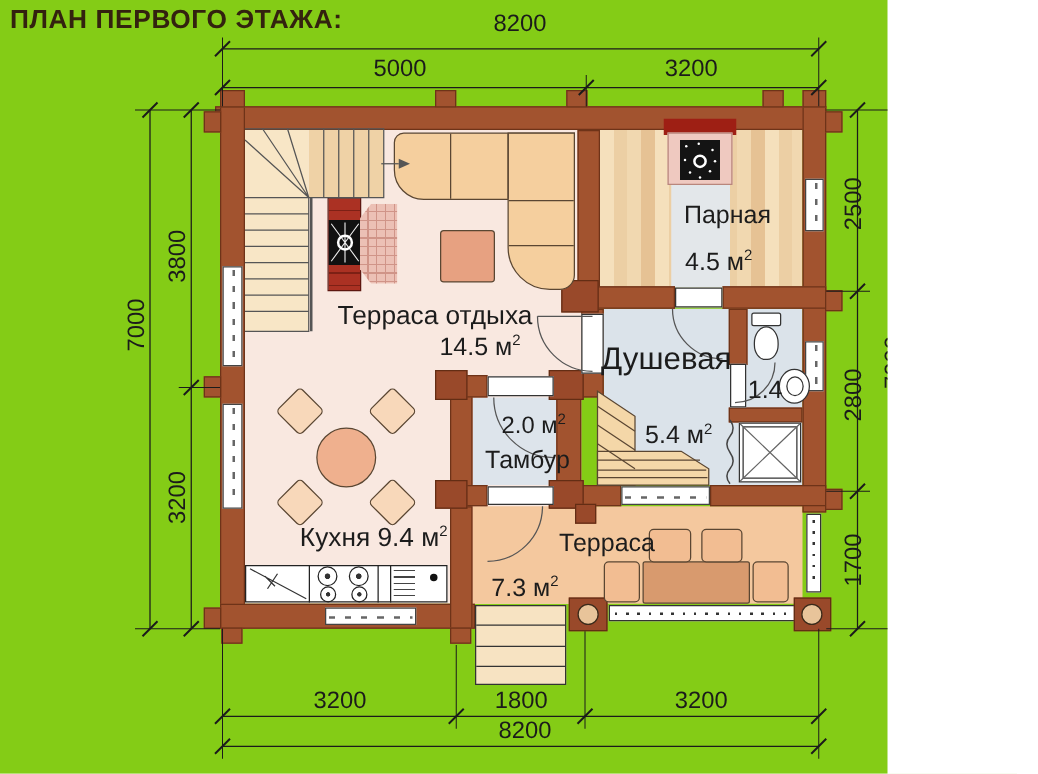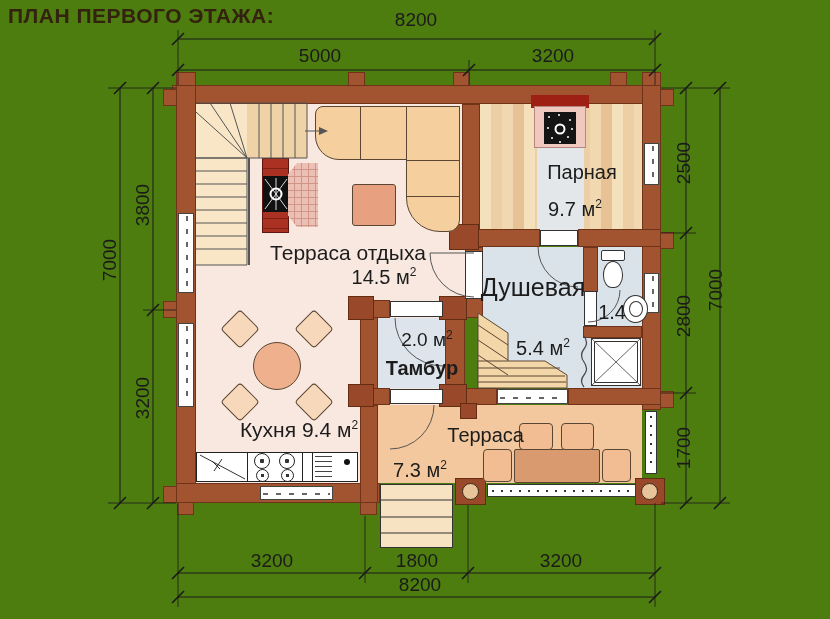--- a/index.html
+++ b/index.html
@@ -1,16 +1,16 @@
 <!DOCTYPE html>
 <html><head>
 <meta charset="utf-8">
 <style>
   html,body{margin:0;padding:0;background:#fff;}
-  #stage{position:relative;width:830px;height:619px;background:#4d7c0f;overflow:hidden;
+  #stage{position:relative;width:710px;height:619px;background:#84cc16;overflow:hidden;
          font-family:"Liberation Sans", sans-serif;}
   #stage div{position:absolute;box-sizing:border-box;}
   .title{left:8px;top:4px;font-size:21px;font-weight:700;color:#33220f;letter-spacing:.5px;}
   .floor{z-index:1;}
   .wall{background:#a2532f;border:1px solid #6e3318;z-index:10;}
   .post{background:#99492a;border:1px solid #632d14;z-index:11;}
   .stub{background:#a2532f;border:1px solid #6e3318;z-index:11;}
   .win{background:#fff;border:1px solid #444;z-index:12;}
   .win-h:before{content:"";position:absolute;left:2px;right:2px;top:50%;height:2px;
     background:repeating-linear-gradient(90deg,#666 0 5px,transparent 5px 13px);}
@@ -210,31 +210,31 @@
         <circle cx="560" cy="142" r="1"></circle>
     </g>
   </svg>
 
   <div class="lbl" style="left:250px;top:241px;width:196px;font-size:21px;">Терраса отдыха</div>
   <div class="lbl" style="left:332px;top:265px;width:104px;">
     <span>14.5 м</span><sup>2</sup></div>
 
   <div class="lbl" style="left:530px;top:161px;width:104px;">Парная</div>
   <div class="lbl" style="left:528px;top:197px;width:94px;">
-    <span>9.7 м</span><sup>2</sup></div>
+    <span>4.5 м</span><sup>2</sup></div>
 
   <div class="lbl" style="left:480px;top:273px;width:106px;font-size:25px;">Душевая</div>
   <div class="lbl" style="left:496px;top:336px;width:94px;">
     <span>5.4 м</span><sup>2</sup></div>
 
   <div class="lbl" style="left:588px;top:301px;width:38px;text-align:right;">1.4</div>
 
   <div class="lbl" style="left:392px;top:328px;width:70px;font-size:19px;">
     <span>2.0 м</span><sup>2</sup></div>
-  <div class="lbl" style="left:374px;top:357px;width:96px;font-weight:bold;">Тамбур</div>
+  <div class="lbl" style="left:374px;top:357px;width:96px;">Тамбур</div>
 
   <div class="lbl" style="left:177px;top:418px;width:196px;font-size:21px;padding-left:48px;">
     <span>Кухня 9.4 м</span><sup>2</sup></div>
 
   <div class="lbl" style="left:412px;top:424px;width:112px;text-align:right;">Терраса</div>
   <div class="lbl" style="left:378px;top:458px;width:84px;">
     <span>7.3 м</span><sup>2</sup></div>
 
   <div class="dim" style="left:356px;top:9px;width:120px;">8200</div>
   <div class="dim" style="left:260px;top:45px;width:120px;">5000</div>

